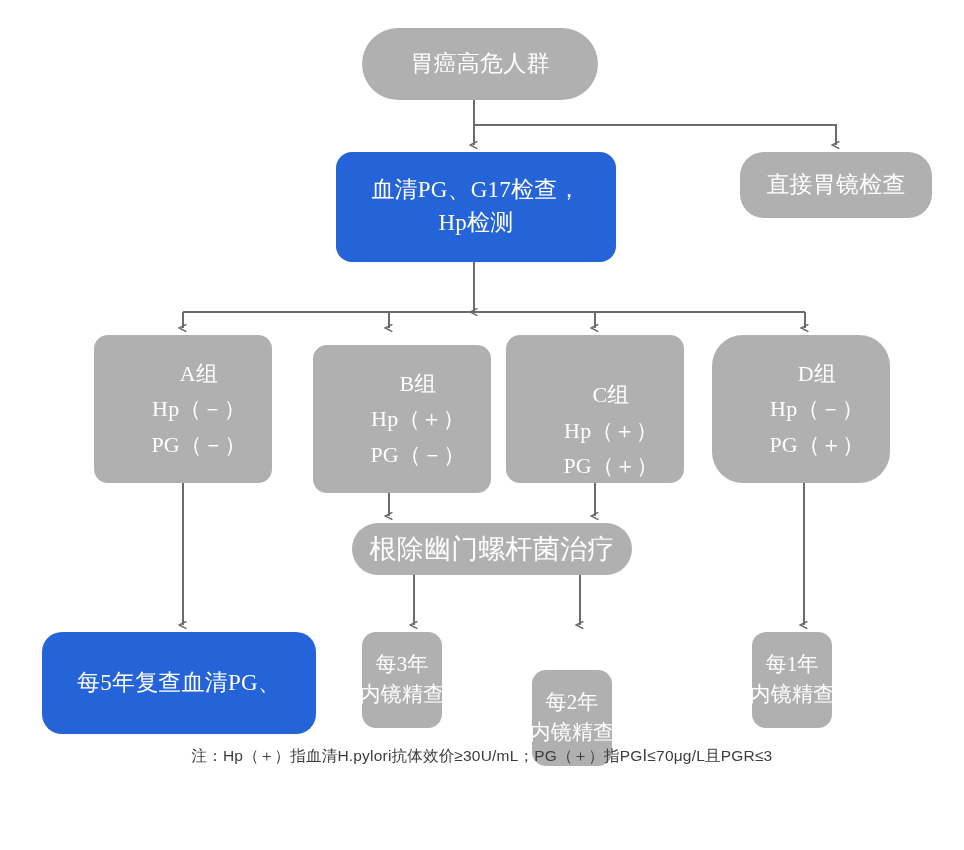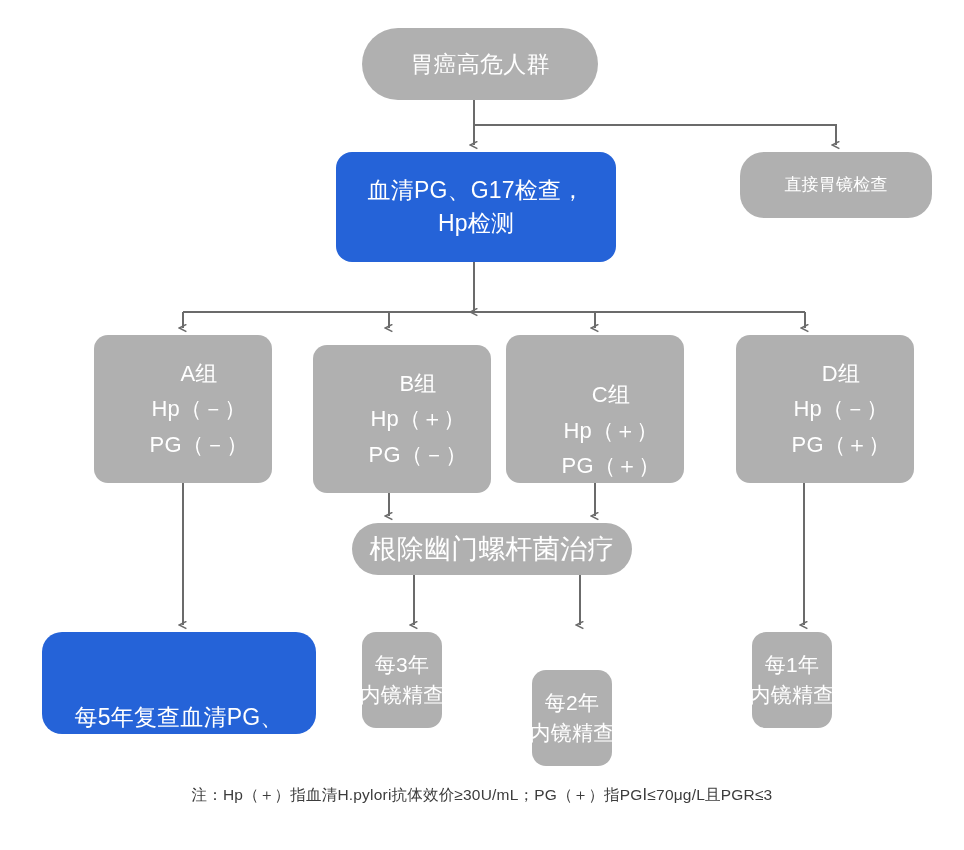--- a/index.html
+++ b/index.html
@@ -19,47 +19,48 @@
     box-sizing:border-box;
     display:flex;
     flex-direction:column;
     align-items:center;
     justify-content:center;
     text-align:center;
     color:#ffffff;
     line-height:1.42;
     letter-spacing:0.2px;
     white-space:nowrap;
+    font-family:Liberation Serif, serif;
   }
   .node.gray{background:#b0b0b0;}
   .node.blue{background:#2563d8;}
   .node .line{display:block;}
 
   
   #node-top{left:362px;top:28px;width:236px;height:72px;border-radius:36px;font-size:23px;}
   #node-serum{left:336px;top:152px;width:280px;height:110px;border-radius:16px;font-size:23px;}
-  #node-endoscopy{left:740px;top:152px;width:192px;height:66px;border-radius:24px;font-size:17px;}
+  #node-endoscopy{left:740px;top:152px;width:192px;height:66px;border-radius:24px;font-size:23px;}
 
   .group-box{width:178px;height:148px;border-radius:14px;top:335px;font-size:22px;padding-left:32px;}
   #node-group-a{left:94px;}
   #node-group-b{left:313px;margin-top:10px;}
   #node-group-c{left:506px;justify-content:flex-end;}
-  #node-group-d{left:736px;}
+  #node-group-d{left:712px;border-radius:31px;}
   .group-box .line{margin:2px 0;}
 
   #node-eradication{left:352px;top:523px;width:280px;height:52px;border-radius:26px;font-size:27px;}
 
-  #node-recheck5y{left:42px;top:632px;width:274px;height:102px;border-radius:20px;font-size:23px;justify-content:flex-end;}
+  #node-recheck5y{left:42px;top:632px;width:274px;height:102px;border-radius:20px;font-size:23px;}
   .followup{width:80px;height:96px;border-radius:14px;top:632px;font-size:21px;}
   #node-every3y{left:362px;}
   #node-every2y{left:532px;margin-top:38px;}
   #node-every1y{left:752px;}
 
   #footnote{
-    position:absolute;left:0;top:785px;width:964px;
+    position:absolute;left:0;top:746px;width:964px;
     text-align:center;color:#3c3c3c;font-size:15.5px;
     letter-spacing:0.2px;white-space:nowrap;
   }
 </style>
 </head>
 <body>
 
 <div id="flow">
 
   <svg class="connectors" viewBox="0 0 964 850">

